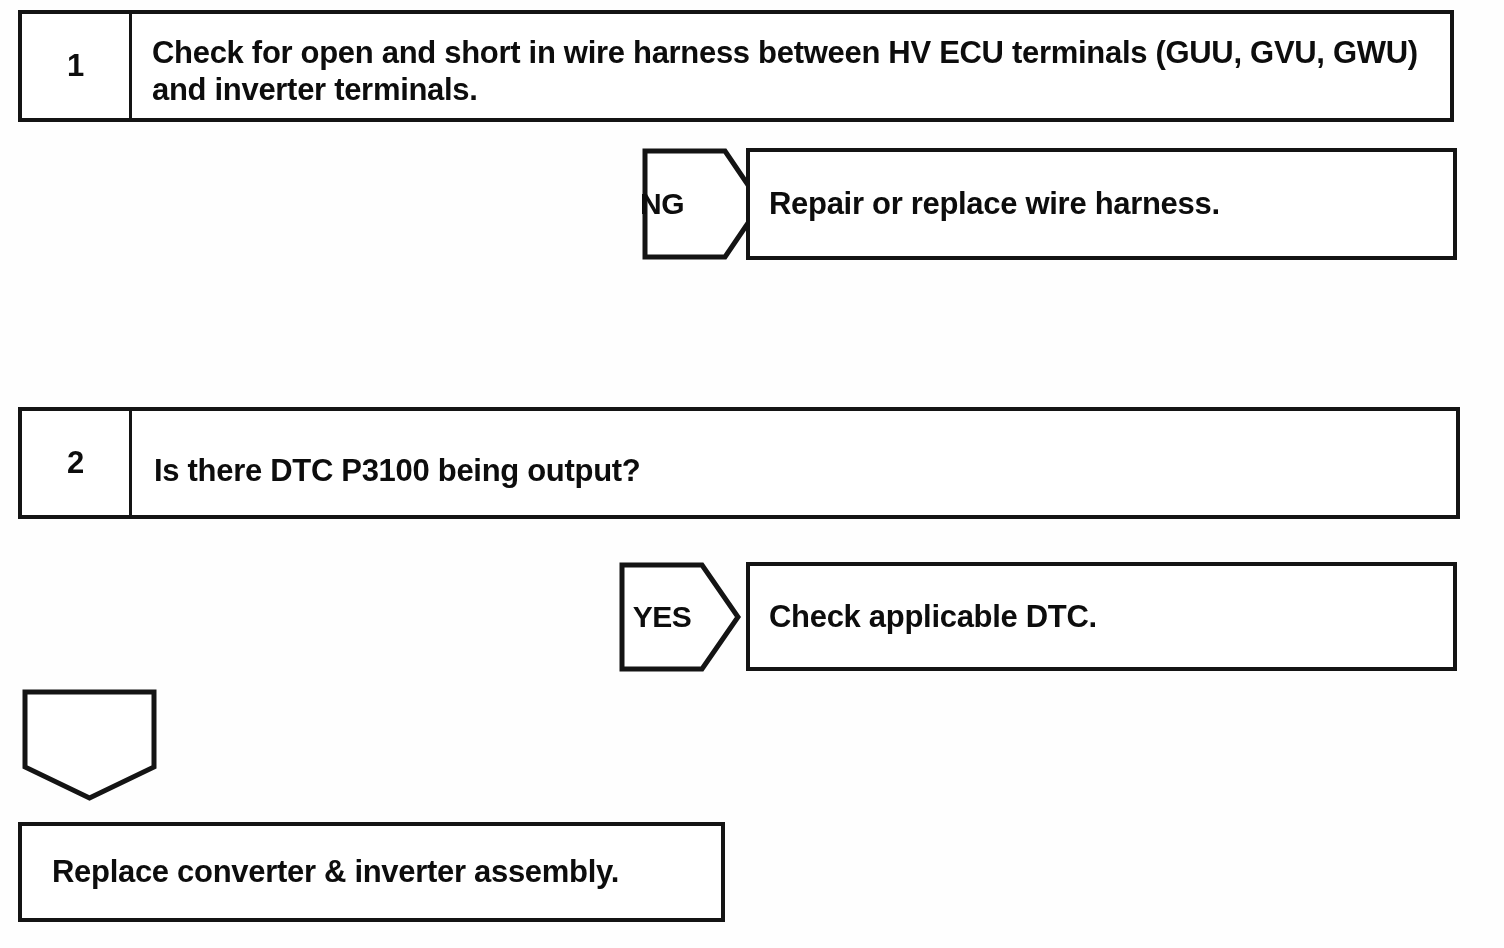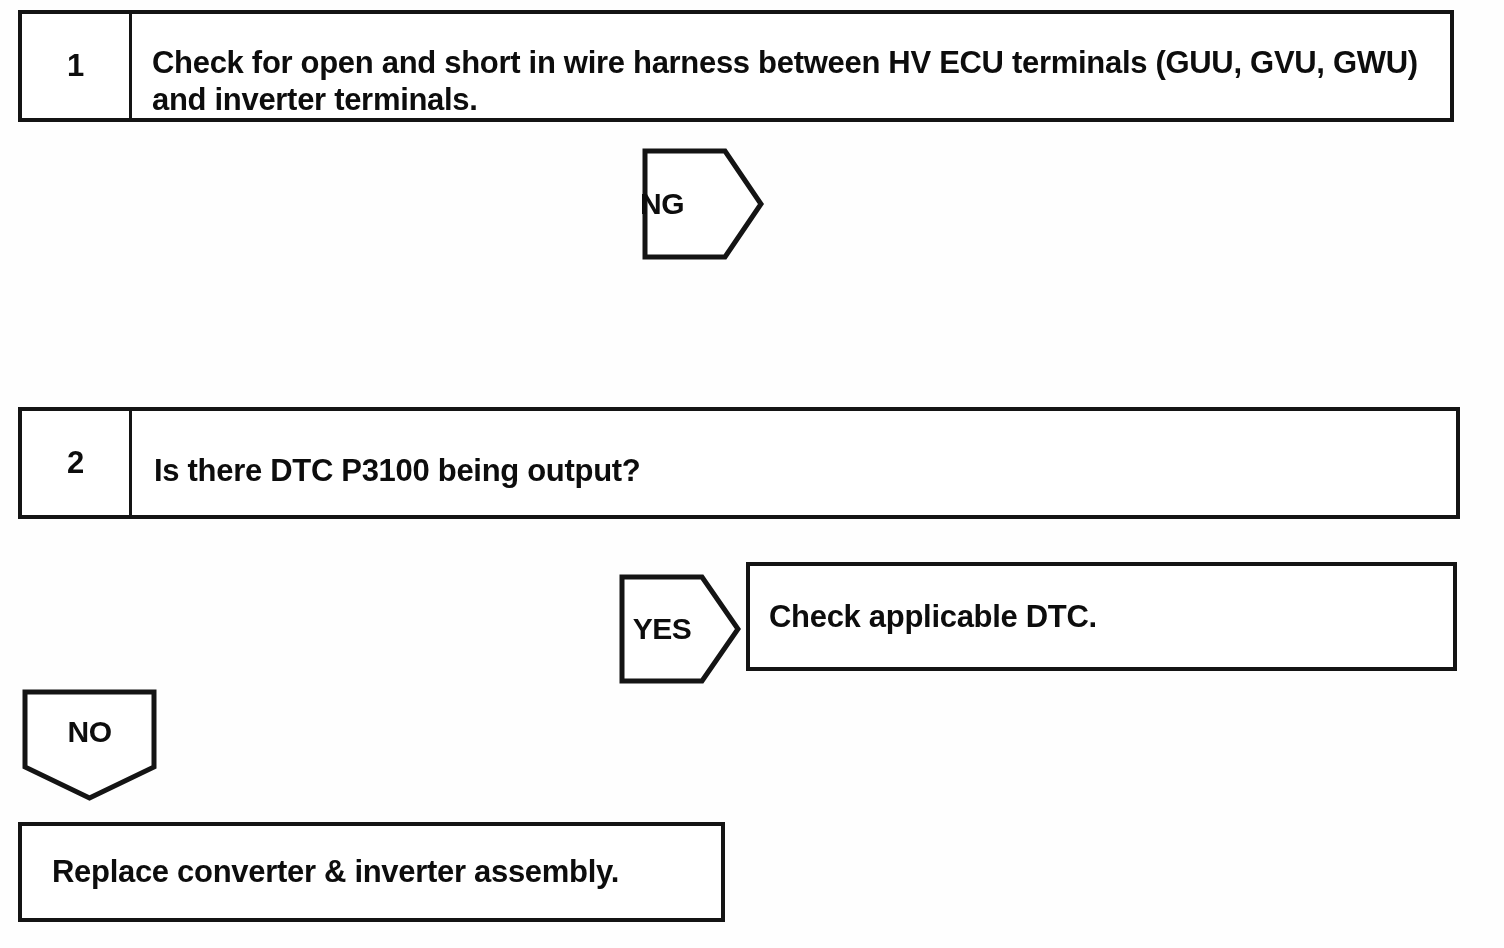--- a/index.html
+++ b/index.html
@@ -34,21 +34,21 @@
     font-size: 31px;
     font-weight: 700;
   }
   .step-text {
     flex: 1;
     font-size: 31px;
     font-weight: 700;
     line-height: 1.2;
     letter-spacing: -0.3px;
   }
-  .step-text.toppad { padding: 30px 26px 0 20px; }
+  .step-text.toppad { padding: 20px 26px 0 20px; }
   .step-text.vcenter { display: flex; align-items: center; padding: 16px 26px 0 22px; }
   
   .action-box {
     align-items: center;
     font-size: 31px;
     font-weight: 700;
     letter-spacing: -0.3px;
   }
   .action-box .action-text { padding-left: 19px; }
   .final .action-text { padding-left: 30px; }
@@ -77,42 +77,44 @@
     <div class="step-text toppad">Check for open and short in wire harness between HV ECU terminals (GUU, GVU, GWU) and inverter terminals.</div>
   </div>
 
   <div class="connector right" style="left:619px; top:148px; width:122px; height:112px;padding-left:23px;">
     <svg width="122" height="112" viewBox="0 0 122 112">
       <polygon points="3,3 83,3 119,56 83,109 3,109" fill="#ffffff" stroke="#141414" stroke-width="5" stroke-linejoin="miter"></polygon>
     </svg>
     <span class="lbl">NG</span>
   </div>
 
+  <div class="box action-box" style="left:746px; top:148px; width:711px; height:112px;">
+    <span class="action-text">Repair or replace wire harness.</span>
+  </div>
 
 
   <div class="box" style="left:18px; top:407px; width:1442px; height:112px;">
     <div class="num-cell">2</div>
     <div class="step-text vcenter">Is there DTC P3100 being output?</div>
   </div>
 
-  <div class="connector right" style="left:619px; top:562px; width:122px; height:110px;margin-top:12px;">
+  <div class="connector right" style="left:619px; top:562px; width:122px; height:110px;">
     <svg width="122" height="110" viewBox="0 0 122 110">
       <polygon points="3,3 83,3 119,55 83,107 3,107" fill="#ffffff" stroke="#141414" stroke-width="5" stroke-linejoin="miter"></polygon>
     </svg>
     <span class="lbl">YES</span>
   </div>
 
   <div class="box action-box" style="left:746px; top:562px; width:711px; height:109px;text-align:center;">
     <span class="action-text">Check applicable DTC.</span>
   </div>
 
   <div class="connector down" style="left:21px; top:688px; width:137px; height:114px;">
     <svg width="137" height="114" viewBox="0 0 137 114">
       <polygon points="4,4 133,4 133,79 68.5,110 4,79" fill="#ffffff" stroke="#141414" stroke-width="5" stroke-linejoin="miter"></polygon>
     </svg>
-    <span class="lbl">NO</span>
   </div>
 
   <div class="box action-box final" style="left:18px; top:822px; width:707px; height:100px;">
     <span class="action-text">Replace converter &amp; inverter assembly.</span>
   </div>
 
 </div>
 
 </body></html>

